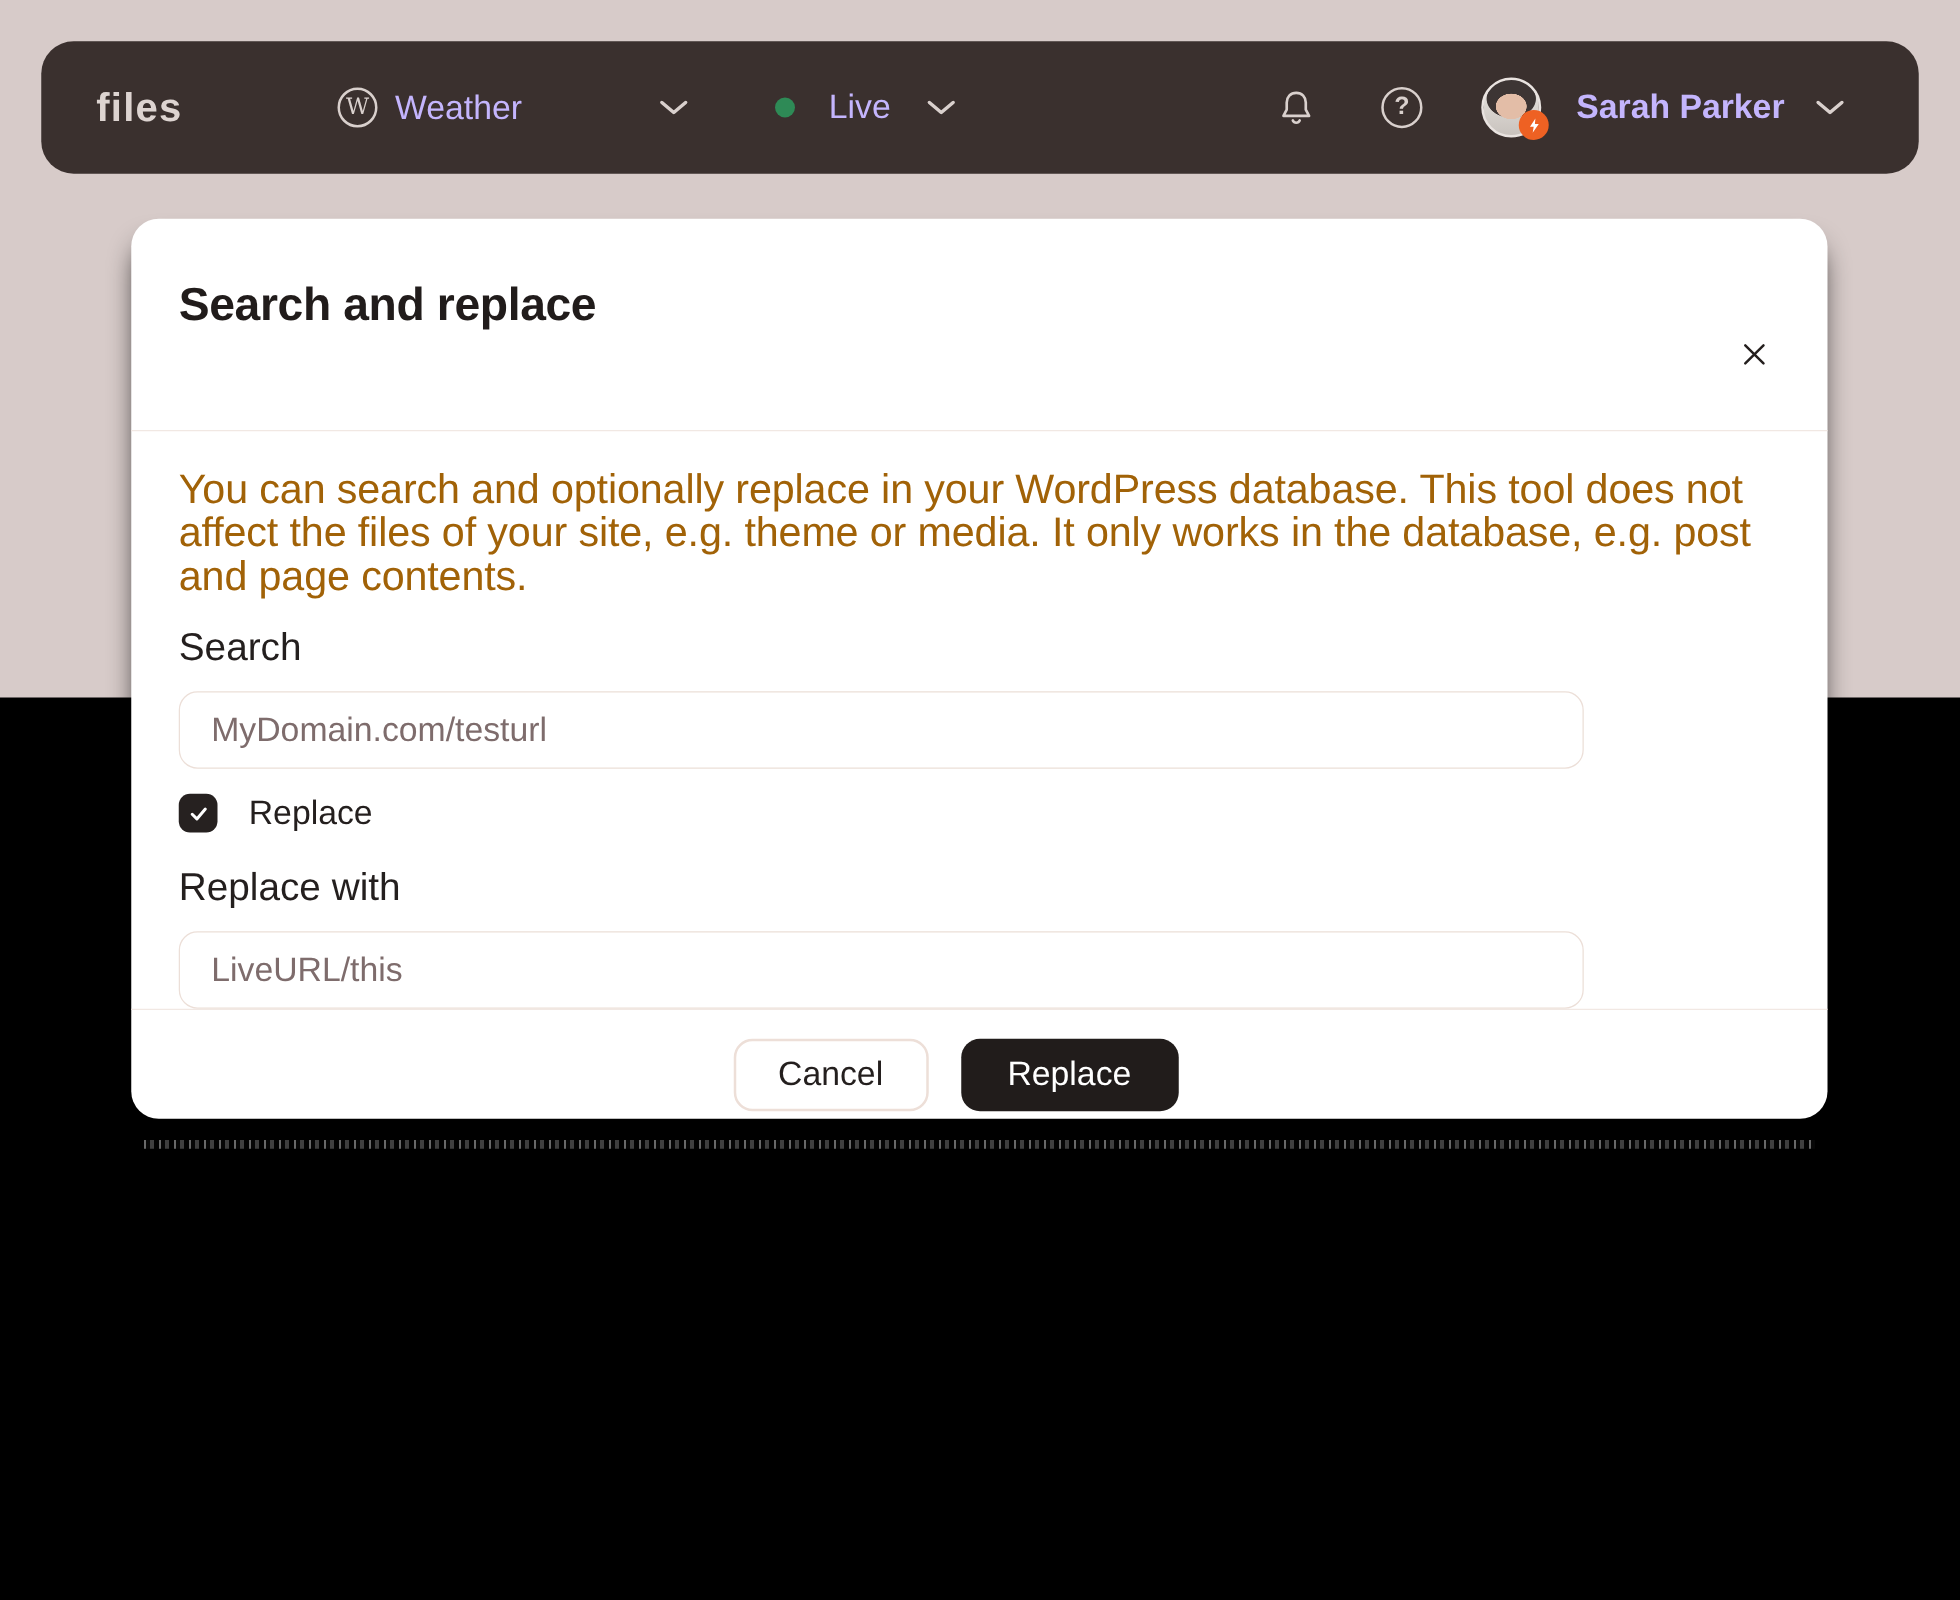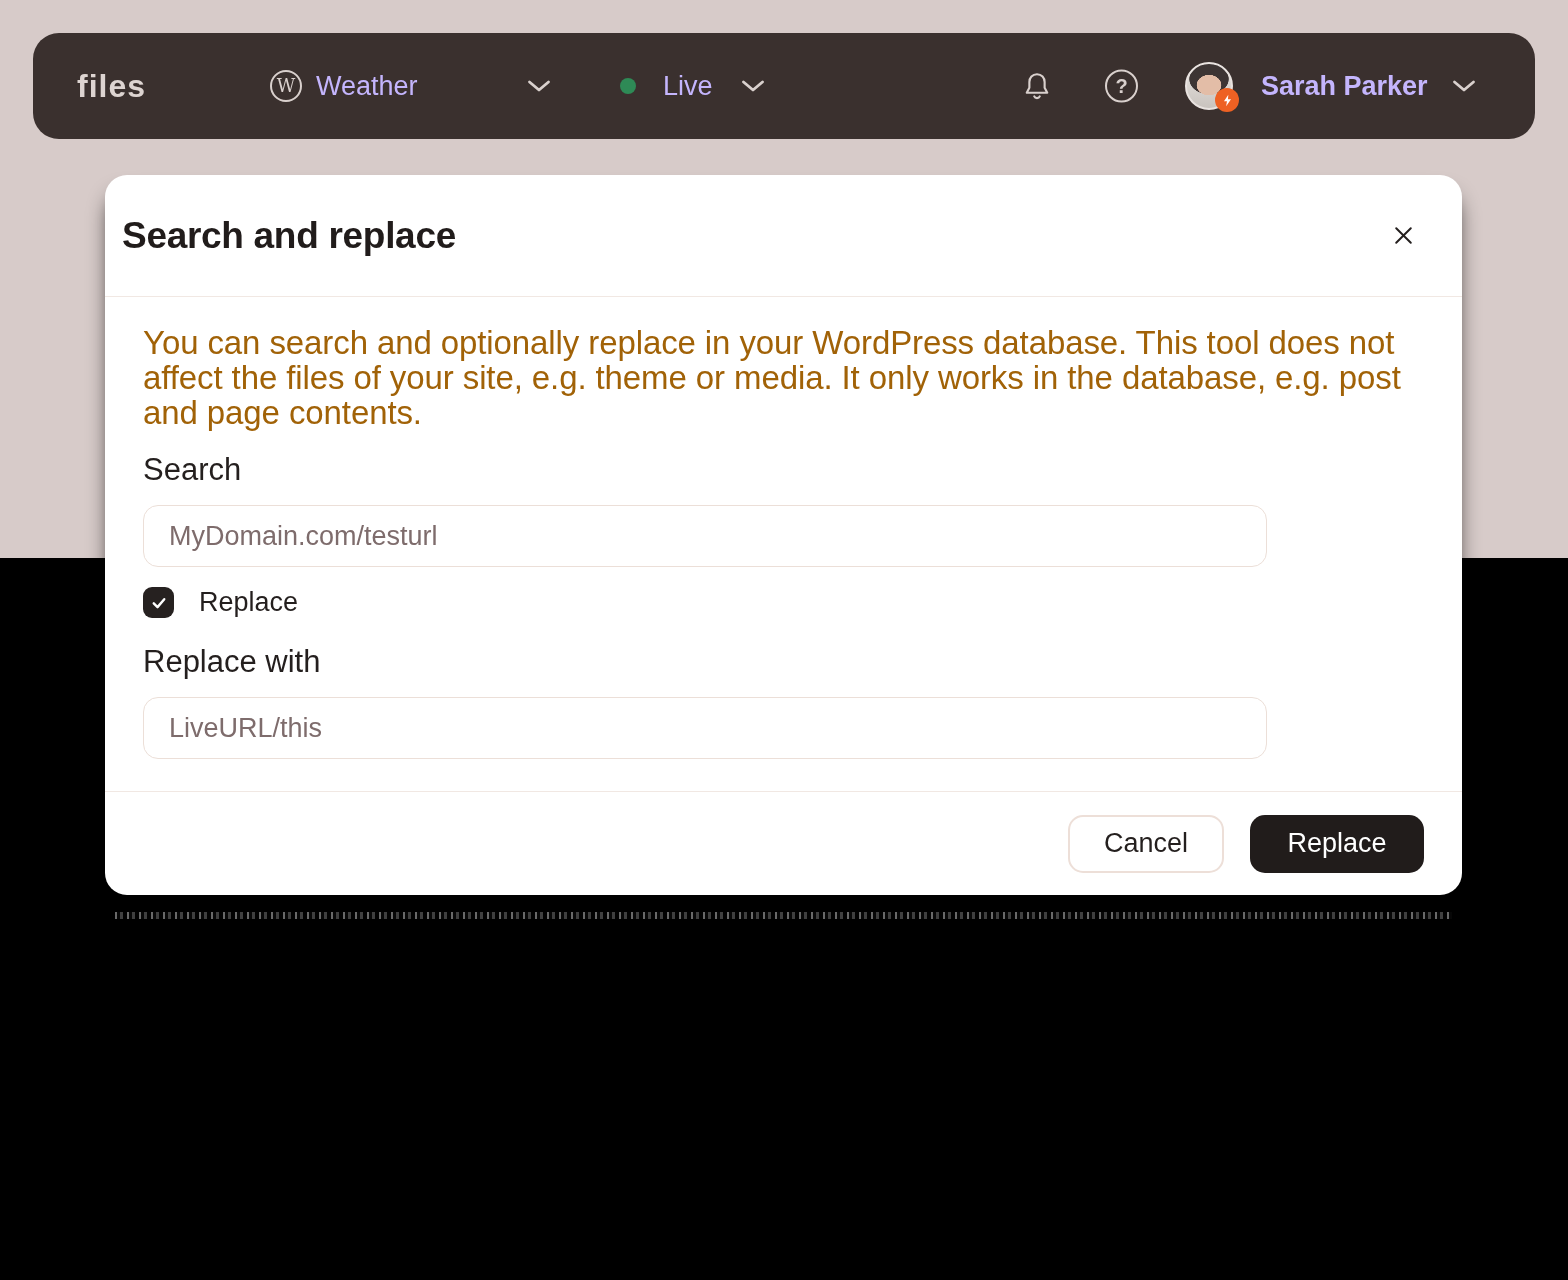--- a/index.html
+++ b/index.html
@@ -63,22 +63,23 @@
   }
   .modal::after { 
     content:""; position:absolute; left:10px; right:10px; bottom:-24px; height:7px;
     background:repeating-linear-gradient(90deg,
       rgba(255,255,255,0.75) 0 2px, rgba(255,255,255,0.05) 2px 5px,
       rgba(255,255,255,0.45) 5px 8px, rgba(255,255,255,0.02) 8px 12px);
     filter:blur(0.6px); opacity:0.55;
   }
   .modal-header {
     flex:0 0 122px; border-bottom:1px solid #f1e8e3;
-    display:flex; align-items:center; justify-content:space-between;
-    padding:0 40px 0 17px;
+    display:flex; justify-content:space-between;
+    padding:0 40px 0 38px;
+    margin-top:48px;
   }
   .modal-title { font-size:37px; font-weight:700; color:#211c1b; letter-spacing:-0.3px; }
   .close-btn {
     background:none; border:none; cursor:pointer; padding:6px; line-height:0;
   }
   .modal-body { padding:28px 38px 0; }
   .desc { font-size:33px; line-height:35px; color:#a16207; letter-spacing:-0.1px; width:1281px; }
   .field-label { margin-top:22px; font-size:31px; color:#241f1e; }
   .text-input {
     display:block; margin-top:17px; width:1124px; height:62px;
@@ -88,21 +89,21 @@
   }
   .text-input::placeholder { color:#7e6c6c; opacity:1; }
   .checkbox-row { margin-top:20px; display:flex; align-items:center; gap:25px; }
   .checkbox {
     width:31px; height:31px; border-radius:9px; background:#262120;
     display:flex; align-items:center; justify-content:center; cursor:pointer; flex:0 0 auto;
   }
   .checkbox-label { font-size:27px; color:#241f1e; }
   .modal-footer {
     margin-top:auto; flex:0 0 104px; border-top:1px solid #f1e8e3;
-    display:flex; align-items:center; justify-content:flex-end; gap:26px;
+    display:flex; align-items:center; justify-content:center; gap:26px;
     padding-right:38px;
   }
   .btn {
     height:58px; border-radius:15px; font-family:"Liberation Sans", sans-serif;
     font-size:27px; cursor:pointer; display:flex; align-items:center; justify-content:center;
   }
   .btn-cancel { width:156px; background:#fff; border:2px solid #eddfd8; color:#241f1e; }
   .btn-primary { width:174px; background:#211c1b; border:none; color:#fff; }
 </style>
 </head>

